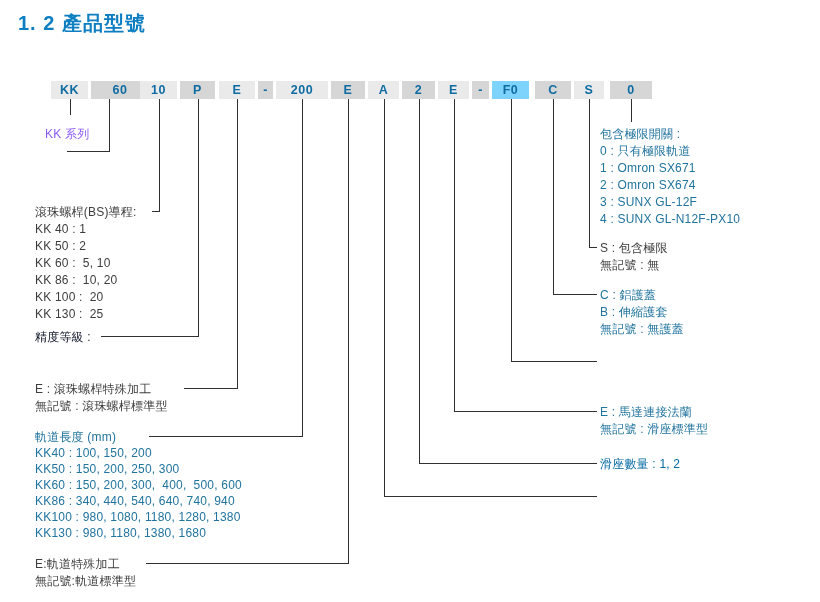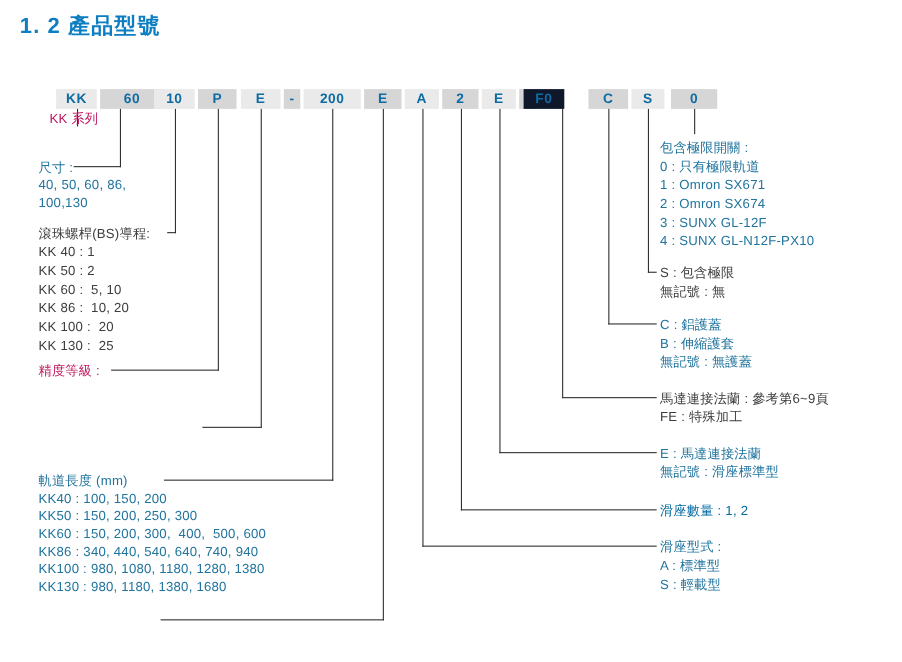--- a/index.html
+++ b/index.html
@@ -35,21 +35,21 @@
     <div class="seg" style="left: 140px; width: 37px; background: rgb(234, 234, 234); color: rgb(15, 108, 163);">10</div>
     <div class="seg" style="left: 180px; width: 35px; background: rgb(214, 214, 214); color: rgb(15, 108, 163);">P</div>
     <div class="seg" style="left: 219px; width: 36px; background: rgb(234, 234, 234); color: rgb(15, 108, 163);">E</div>
     <div class="seg" style="left: 258px; width: 15px; background: rgb(214, 214, 214); color: rgb(15, 108, 163);">-</div>
     <div class="seg" style="left: 276px; width: 52px; background: rgb(234, 234, 234); color: rgb(15, 108, 163);">200</div>
     <div class="seg" style="left: 331px; width: 34px; background: rgb(214, 214, 214); color: rgb(15, 108, 163);">E</div>
     <div class="seg" style="left: 368px; width: 31px; background: rgb(234, 234, 234); color: rgb(15, 108, 163);">A</div>
     <div class="seg" style="left: 402px; width: 33px; background: rgb(214, 214, 214); color: rgb(15, 108, 163);">2</div>
     <div class="seg" style="left: 438px; width: 31px; background: rgb(234, 234, 234); color: rgb(15, 108, 163);">E</div>
     <div class="seg" style="left: 472px; width: 17px; background: rgb(214, 214, 214); color: rgb(15, 108, 163);">-</div>
-    <div class="seg" style="left: 476px; width: 37px; background: #0f172a; color: rgb(15, 108, 163);">F0</div>
+    <div class="seg" style="left: 492px; width: 37px; background: #7dd3fc; color: rgb(15, 108, 163);">F0</div>
     <div class="seg" style="left: 535px; width: 36px; background: rgb(214, 214, 214); color: rgb(15, 108, 163);">C</div>
     <div class="seg" style="left: 574px; width: 30px; background: rgb(234, 234, 234); color: rgb(15, 108, 163);">S</div>
     <div class="seg" style="left: 610px; width: 42px; background: rgb(214, 214, 214); color: rgb(15, 108, 163);">0</div>
     <div class="vline" style="left: 70px; top: 99px; width: 1px; height: 16px; background: rgb(48, 48, 48);"></div>
     <div class="vline" style="left: 109px; top: 99px; width: 1px; height: 53px; background: rgb(48, 48, 48);"></div>
     <div class="hline" style="left: 67px; top: 151px; width: 43px; height: 1px; background: rgb(48, 48, 48);"></div>
     <div class="vline" style="left: 159px; top: 99px; width: 1px; height: 113px; background: rgb(48, 48, 48);"></div>
     <div class="hline" style="left: 152px; top: 211px; width: 8px; height: 1px; background: rgb(48, 48, 48);"></div>
     <div class="vline" style="left: 198px; top: 99px; width: 1px; height: 238px; background: rgb(48, 48, 48);"></div>
     <div class="hline" style="left: 101px; top: 336px; width: 98px; height: 1px; background: rgb(48, 48, 48);"></div>
@@ -65,26 +65,24 @@
     <div class="hline" style="left: 419px; top: 463px; width: 178px; height: 1px; background: rgb(48, 48, 48);"></div>
     <div class="vline" style="left: 454px; top: 99px; width: 1px; height: 313px; background: rgb(48, 48, 48);"></div>
     <div class="hline" style="left: 454px; top: 411px; width: 143px; height: 1px; background: rgb(48, 48, 48);"></div>
     <div class="vline" style="left: 511px; top: 99px; width: 1px; height: 263px; background: rgb(48, 48, 48);"></div>
     <div class="hline" style="left: 511px; top: 361px; width: 86px; height: 1px; background: rgb(48, 48, 48);"></div>
     <div class="vline" style="left: 553px; top: 99px; width: 1px; height: 196px; background: rgb(48, 48, 48);"></div>
     <div class="hline" style="left: 553px; top: 294px; width: 44px; height: 1px; background: rgb(48, 48, 48);"></div>
     <div class="vline" style="left: 589px; top: 99px; width: 1px; height: 149px; background: rgb(48, 48, 48);"></div>
     <div class="hline" style="left: 589px; top: 247px; width: 8px; height: 1px; background: rgb(48, 48, 48);"></div>
     <div class="vline" style="left: 631px; top: 99px; width: 1px; height: 23px; background: rgb(48, 48, 48);"></div>
-    <div class="ann" style="left: 45px; top: 100px; color: #be185d;"><div style="line-height: 17px; height: 17px;">KK 系列</div></div>
-    <div class="ann" style="left: 35px; top: 144px; color: rgb(33, 116, 158);"><div style="line-height: 16px; height: 16px;">尺寸 :</div><div style="line-height: 16px; height: 16px;">40, 50, 60, 86,</div><div style="line-height: 16px; height: 16px;">100,130</div></div>
+    <div class="ann" style="left: 45px; top: 126px; color: #8b5cf6;"><div style="line-height: 17px; height: 17px;">KK 系列</div></div>
     <div class="ann" style="left: 35px; top: 204px; color: rgb(61, 61, 61);"><div style="line-height: 17px; height: 17px;">滾珠螺桿(BS)導程:</div><div style="line-height: 17px; height: 17px;">KK 40 : 1</div><div style="line-height: 17px; height: 17px;">KK 50 : 2</div><div style="line-height: 17px; height: 17px;">KK 60 :  5, 10</div><div style="line-height: 17px; height: 17px;">KK 86 :  10, 20</div><div style="line-height: 17px; height: 17px;">KK 100 :  20</div><div style="line-height: 17px; height: 17px;">KK 130 :  25</div></div>
-    <div class="ann" style="left: 35px; top: 329px; color: #be185d;"><div style="line-height: 17px; height: 17px;">精度等級 :</div></div>
-    <div class="ann" style="left: 35px; top: 381px; color: rgb(61, 61, 61);"></div>
+    <div class="ann" style="left: 35px; top: 329px; color: #0f172a;"><div style="line-height: 17px; height: 17px;">精度等級 :</div></div>
+    <div class="ann" style="left: 35px; top: 381px; color: rgb(61, 61, 61);"><div style="line-height: 17px; height: 17px;">E : 滾珠螺桿特殊加工</div><div style="line-height: 17px; height: 17px;">無記號 : 滾珠螺桿標準型</div></div>
     <div class="ann" style="left: 35px; top: 429px; color: rgb(33, 116, 158);"><div style="line-height: 16px; height: 16px;">軌道長度 (mm)</div><div style="line-height: 16px; height: 16px;">KK40 : 100, 150, 200</div><div style="line-height: 16px; height: 16px;">KK50 : 150, 200, 250, 300</div><div style="line-height: 16px; height: 16px;">KK60 : 150, 200, 300,  400,  500, 600</div><div style="line-height: 16px; height: 16px;">KK86 : 340, 440, 540, 640, 740, 940</div><div style="line-height: 16px; height: 16px;">KK100 : 980, 1080, 1180, 1280, 1380</div><div style="line-height: 16px; height: 16px;">KK130 : 980, 1180, 1380, 1680</div></div>
+    <div class="ann" style="left: 35px; top: 556px; color: rgb(61, 61, 61);"><div style="line-height: 17px; height: 17px;">E:軌道特殊加工</div><div style="line-height: 17px; height: 17px;">無記號:軌道標準型</div></div>
     <div class="ann" style="left: 600px; top: 126px; color: rgb(33, 116, 158);"><div style="line-height: 17px; height: 17px;">包含極限開關 :</div><div style="line-height: 17px; height: 17px;">0 : 只有極限軌道</div><div style="line-height: 17px; height: 17px;">1 : Omron SX671</div><div style="line-height: 17px; height: 17px;">2 : Omron SX674</div><div style="line-height: 17px; height: 17px;">3 : SUNX GL-12F</div><div style="line-height: 17px; height: 17px;">4 : SUNX GL-N12F-PX10</div></div>
     <div class="ann" style="left: 600px; top: 240px; color: rgb(61, 61, 61);"><div style="line-height: 17px; height: 17px;">S : 包含極限</div><div style="line-height: 17px; height: 17px;">無記號 : 無</div></div>
     <div class="ann" style="left: 600px; top: 287px; color: rgb(33, 116, 158);"><div style="line-height: 17px; height: 17px;">C : 鋁護蓋</div><div style="line-height: 17px; height: 17px;">B : 伸縮護套</div><div style="line-height: 17px; height: 17px;">無記號 : 無護蓋</div></div>
-    <div class="ann" style="left: 600px; top: 354px; color: rgb(61, 61, 61);"><div style="line-height: 17px; height: 17px;">馬達連接法蘭 : 參考第6~9頁</div><div style="line-height: 17px; height: 17px;">FE : 特殊加工</div></div>
     <div class="ann" style="left: 600px; top: 404px; color: rgb(33, 116, 158);"><div style="line-height: 17px; height: 17px;">E : 馬達連接法蘭</div><div style="line-height: 17px; height: 17px;">無記號 : 滑座標準型</div></div>
     <div class="ann" style="left: 600px; top: 456px; color: #0369a1;"><div style="line-height: 17px; height: 17px;">滑座數量 : 1, 2</div></div>
-    <div class="ann" style="left: 600px; top: 489px; color: rgb(33, 116, 158);"><div style="line-height: 17px; height: 17px;">滑座型式 :</div><div style="line-height: 17px; height: 17px;">A : 標準型</div><div style="line-height: 17px; height: 17px;">S : 輕載型</div></div>
   </div>
 
 </body></html>

